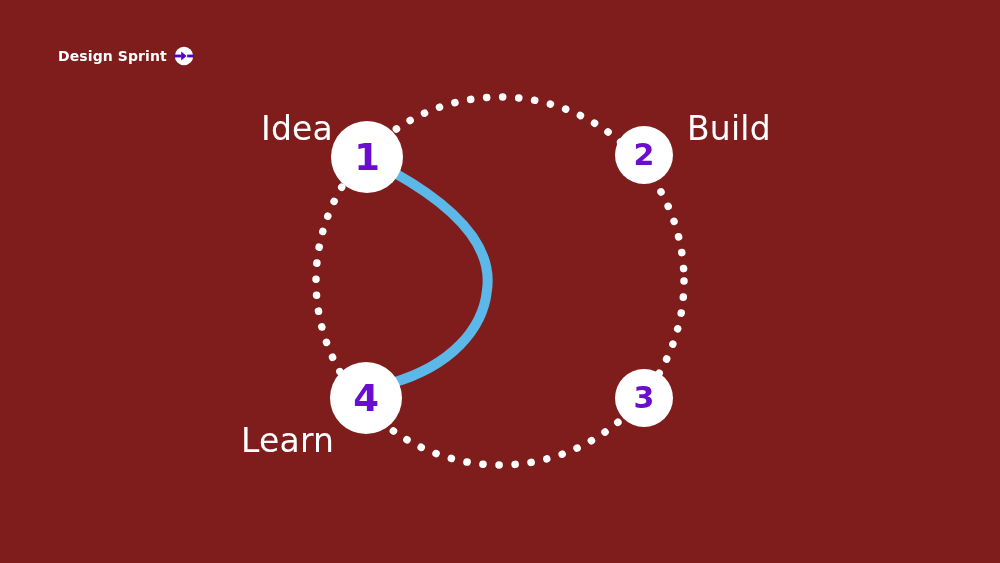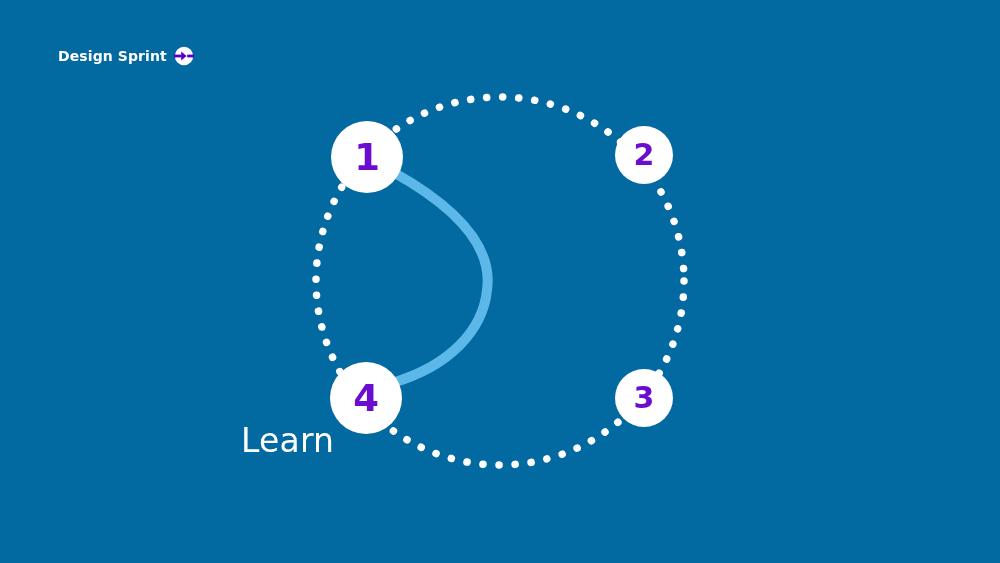--- a/index.html
+++ b/index.html
@@ -9,21 +9,21 @@
   body {
     width: 1000px;
     height: 563px;
     overflow: hidden;
     font-family: "DejaVu Sans", sans-serif;
   }
   #slide {
     position: relative;
     width: 1000px;
     height: 563px;
-    background: #0369a1;
+    background: #7f1d1d;
     overflow: hidden;
   }
 
   
   .brand {
     position: absolute;
     left: 58px;
     top: 44px;
     display: flex;
     align-items: center;
@@ -127,15 +127,17 @@
   <div class="node node-sm" id="node-2">
     <span>2</span>
   </div>
   <div class="node node-sm" id="node-3">
     <span>3</span>
   </div>
   <div class="node node-lg" id="node-4">
     <span>4</span>
   </div>
 
+  <div class="stage-label" id="label-idea">Idea</div>
+  <div class="stage-label" id="label-build">Build</div>
   <div class="stage-label" id="label-learn">Learn</div>
 
 </div>
 
 </body></html>

